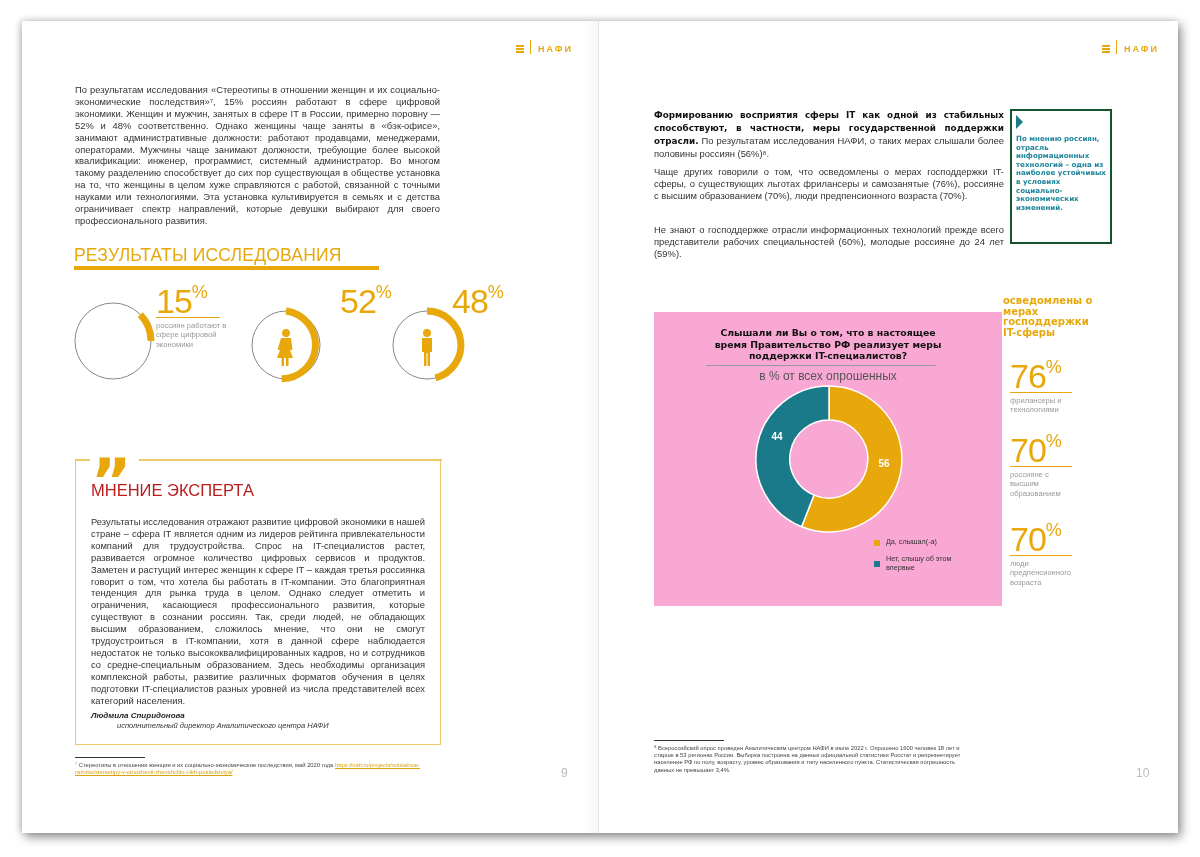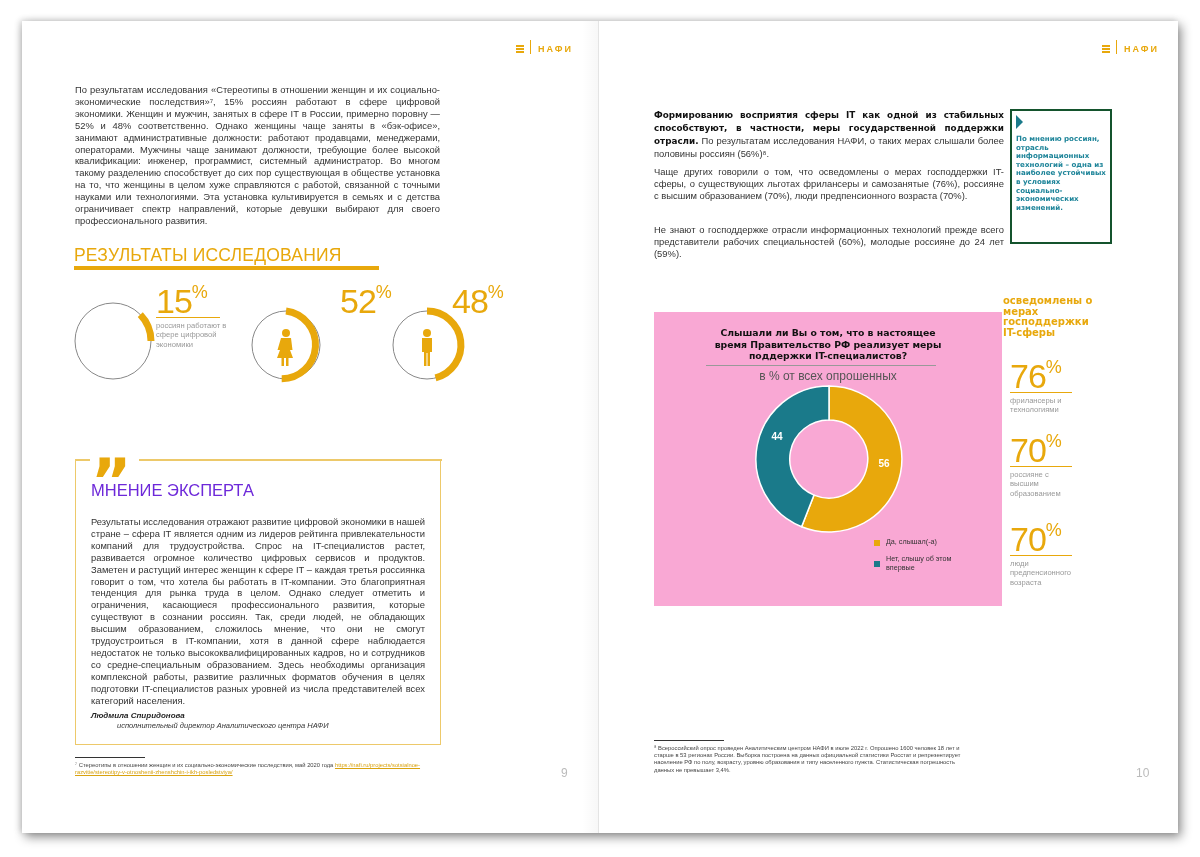--- a/index.html
+++ b/index.html
@@ -31,21 +31,21 @@
   .stat-ring { position: absolute; }
   .stat-num { position: absolute; font-size: 34px; color: #e8a80c; font-weight: normal; line-height: 1; letter-spacing: -1px; }
   .stat-num sup { font-size: 18px; vertical-align: top; position: relative; top: -1px; letter-spacing: 0; }
   .stat-rule { position: absolute; height: 1px; background: #e8a80c; }
   .stat-cap { position: absolute; font-size: 7.6px; color: #999; line-height: 9.3px; }
 
   .quote-mark { position: absolute; left: 70px; top: 396px; font-family: "DejaVu Sans", sans-serif; font-weight: bold; font-size: 62px; color: #e8a80c; line-height: 1; letter-spacing: -4px; }
   .expert-box { position: absolute; left: 53px; top: 438px; width: 366px; height: 286px; border: 1.5px solid #edc96a; border-top: none; }
   .expert-box .tline-l { position: absolute; left: -1.5px; top: 0; width: 15px; height: 1.5px; background: #edc96a; }
   .expert-box .tline-r { position: absolute; left: 63px; top: 0; right: -1.5px; height: 1.5px; background: #edc96a; }
-  .expert-title { position: absolute; left: 15px; top: 22px; font-size: 16.5px; color: #6d28d9; }
+  .expert-title { position: absolute; left: 15px; top: 22px; font-size: 16.5px; color: #b91c1c; }
   .expert-text { left: 15px; top: 57px; width: 334px; font-size: 9.4px; line-height: 11.9px; }
   .expert-name { position: absolute; left: 15px; top: 252px; font-size: 8px; font-weight: bold; font-style: italic; color: #222; }
   .expert-role { position: absolute; left: 15px; top: 262px; font-size: 7.5px; font-style: italic; color: #333; margin-left: 26px; }
 
   .fn-rule { position: absolute; height: 1.2px; background: #333; width: 70px; }
   .footnote { position: absolute; font-size: 5.8px; line-height: 7.2px; color: #444; }
   .footnote a { color: #d9a20e; text-decoration: underline; }
   .page-num { position: absolute; font-size: 12px; color: #bbb; }
 
   

